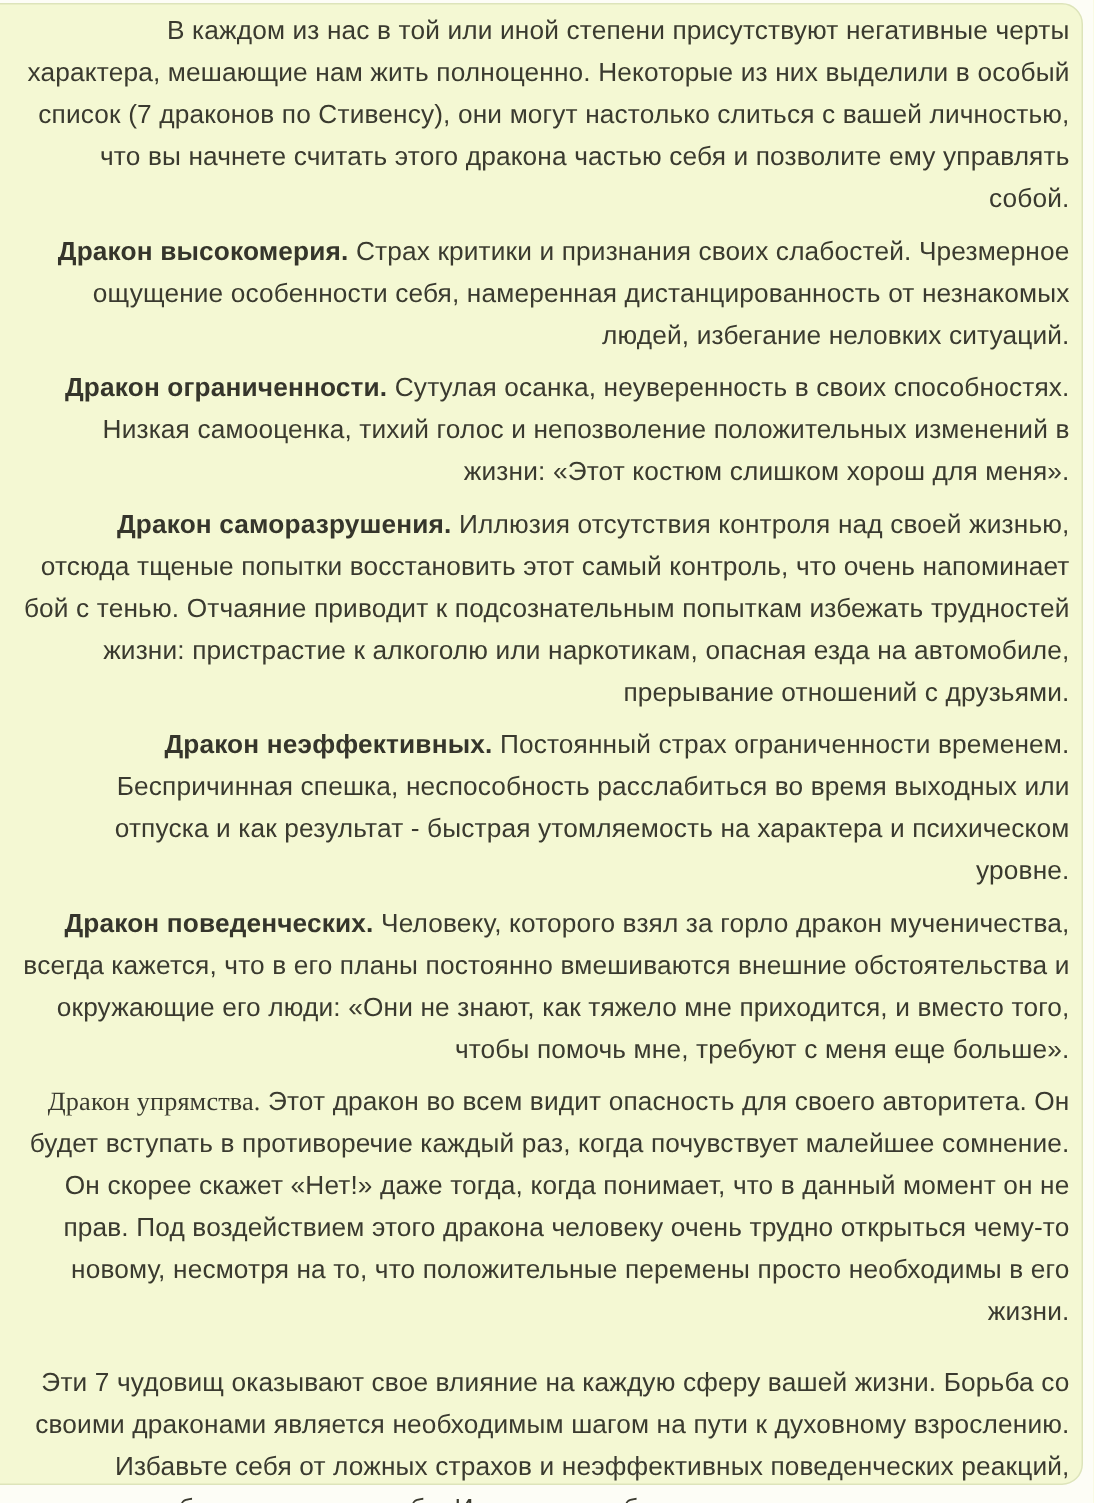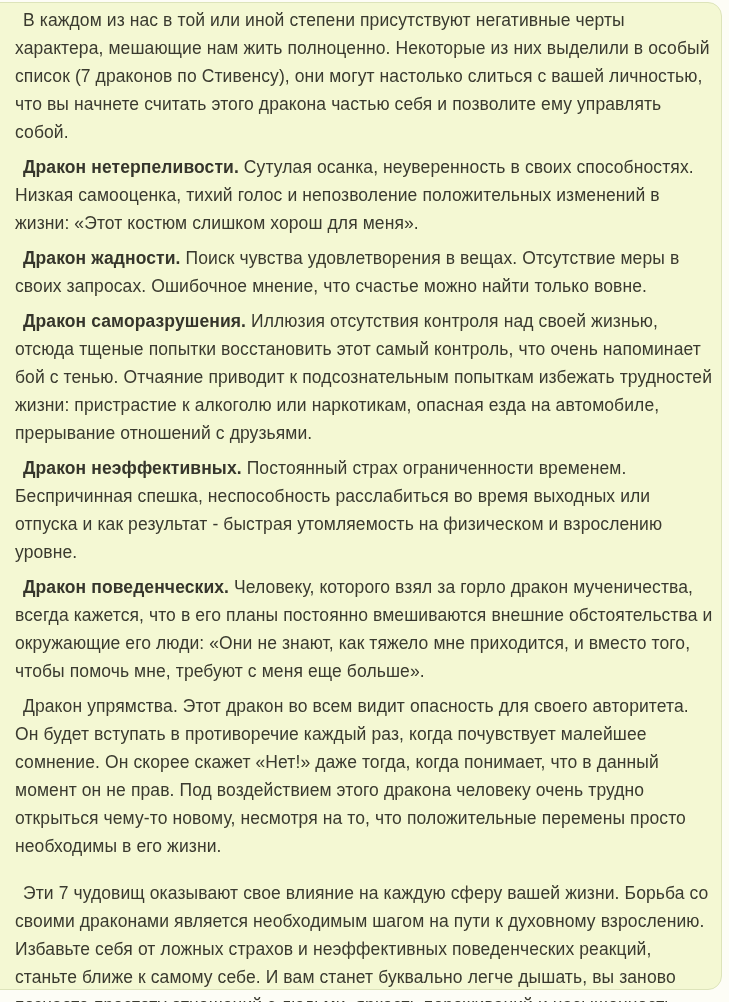--- a/index.html
+++ b/index.html
@@ -29,43 +29,45 @@
   .text-col {
     width: 698px;
   }
   p.para {
     margin: 0 0 7px 0;
     font-size: 17.5px;
     line-height: 28px;
     color: #3a3a2f;
     text-indent: 8px;
     letter-spacing: 0.1px;
+    text-align: right;
   }
   p.para .lead-bold {
     font-weight: bold;
     color: #35352b;
   }
   p.para .lead-plain {
     font-weight: normal;
+    font-family: Liberation Serif, serif;
   }
   p.outro {
     margin-top: 19px;
   }
 </style>
 </head>
 <body>
 
 <div class="panel">
   <div class="text-col">
     <p class="para intro">В каждом из нас в той или иной степени присутствуют негативные черты характера, мешающие нам жить полноценно. Некоторые из них выделили в особый список (7 драконов по Стивенсу), они могут настолько слиться с вашей личностью, что вы начнете считать этого дракона частью себя и позволите ему управлять собой.</p>
 
     <div>
-        <p class="para section"><span class="lead-bold">Дракон нетерпеливости.</span><span> Сутулая осанка, неуверенность в своих способностях. Низкая самооценка, тихий голос и непозволение положительных изменений в жизни: «Этот костюм слишком хорош для меня».</span></p>
-        <p class="para section"><span class="lead-bold">Дракон жадности.</span><span> Поиск чувства удовлетворения в вещах. Отсутствие меры в своих запросах. Ошибочное мнение, что счастье можно найти только вовне.</span></p>
+        <p class="para section"><span class="lead-bold">Дракон высокомерия.</span><span> Страх критики и признания своих слабостей. Чрезмерное ощущение особенности себя, намеренная дистанцированность от незнакомых людей, избегание неловких ситуаций.</span></p>
+        <p class="para section"><span class="lead-bold">Дракон ограниченности.</span><span> Сутулая осанка, неуверенность в своих способностях. Низкая самооценка, тихий голос и непозволение положительных изменений в жизни: «Этот костюм слишком хорош для меня».</span></p>
         <p class="para section"><span class="lead-bold">Дракон саморазрушения.</span><span> Иллюзия отсутствия контроля над своей жизнью, отсюда тщеные попытки восстановить этот самый контроль, что очень напоминает бой с тенью. Отчаяние приводит к подсознательным попыткам избежать трудностей жизни: пристрастие к алкоголю или наркотикам, опасная езда на автомобиле, прерывание отношений с друзьями.</span></p>
-        <p class="para section"><span class="lead-bold">Дракон неэффективных.</span><span> Постоянный страх ограниченности временем. Беспричинная спешка, неспособность расслабиться во время выходных или отпуска и как результат - быстрая утомляемость на физическом и взрослению уровне.</span></p>
+        <p class="para section"><span class="lead-bold">Дракон неэффективных.</span><span> Постоянный страх ограниченности временем. Беспричинная спешка, неспособность расслабиться во время выходных или отпуска и как результат - быстрая утомляемость на характера и психическом уровне.</span></p>
         <p class="para section"><span class="lead-bold">Дракон поведенческих.</span><span> Человеку, которого взял за горло дракон мученичества, всегда кажется, что в его планы постоянно вмешиваются внешние обстоятельства и окружающие его люди: «Они не знают, как тяжело мне приходится, и вместо того, чтобы помочь мне, требуют с меня еще больше».</span></p>
         <p class="para section"><span class="lead-plain">Дракон упрямства.</span><span> Этот дракон во всем видит опасность для своего авторитета. Он будет вступать в противоречие каждый раз, когда почувствует малейшее сомнение. Он скорее скажет «Нет!» даже тогда, когда понимает, что в данный момент он не прав. Под воздействием этого дракона человеку очень трудно открыться чему-то новому, несмотря на то, что положительные перемены просто необходимы в его жизни.</span></p>
       </div>
 
     <p class="para outro">Эти 7 чудовищ оказывают свое влияние на каждую сферу вашей жизни. Борьба со своими драконами является необходимым шагом на пути к духовному взрослению. Избавьте себя от ложных страхов и неэффективных поведенческих реакций, станьте ближе к самому себе. И вам станет буквально легче дышать, вы заново познаете простоту отношений с людьми, яркость переживаний и насыщенность жизнью.</p>
   </div>
 </div>
 
 </body></html>

